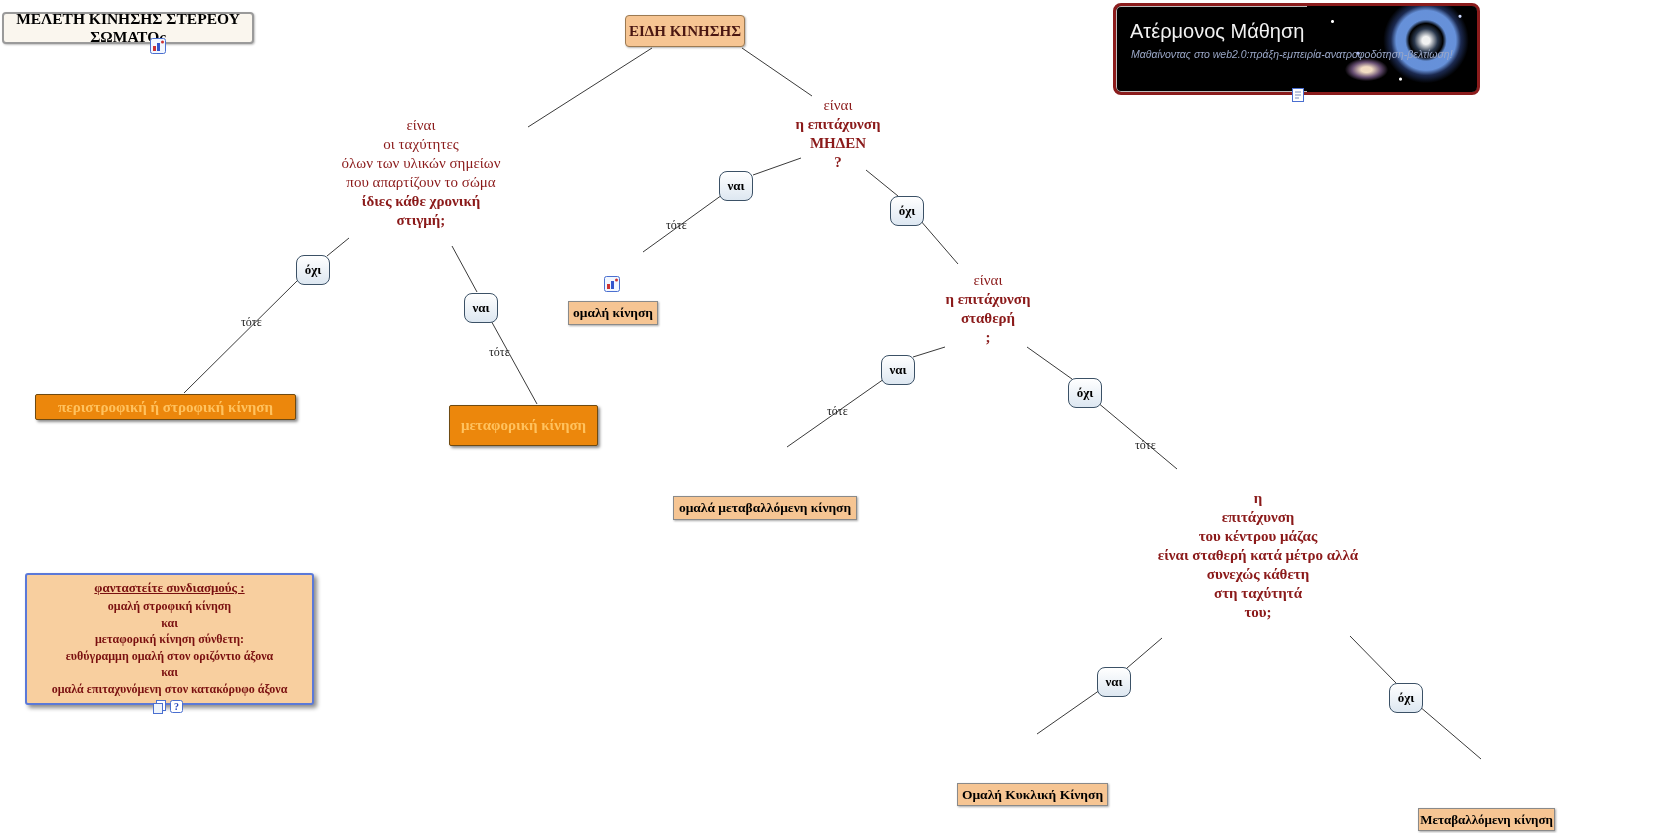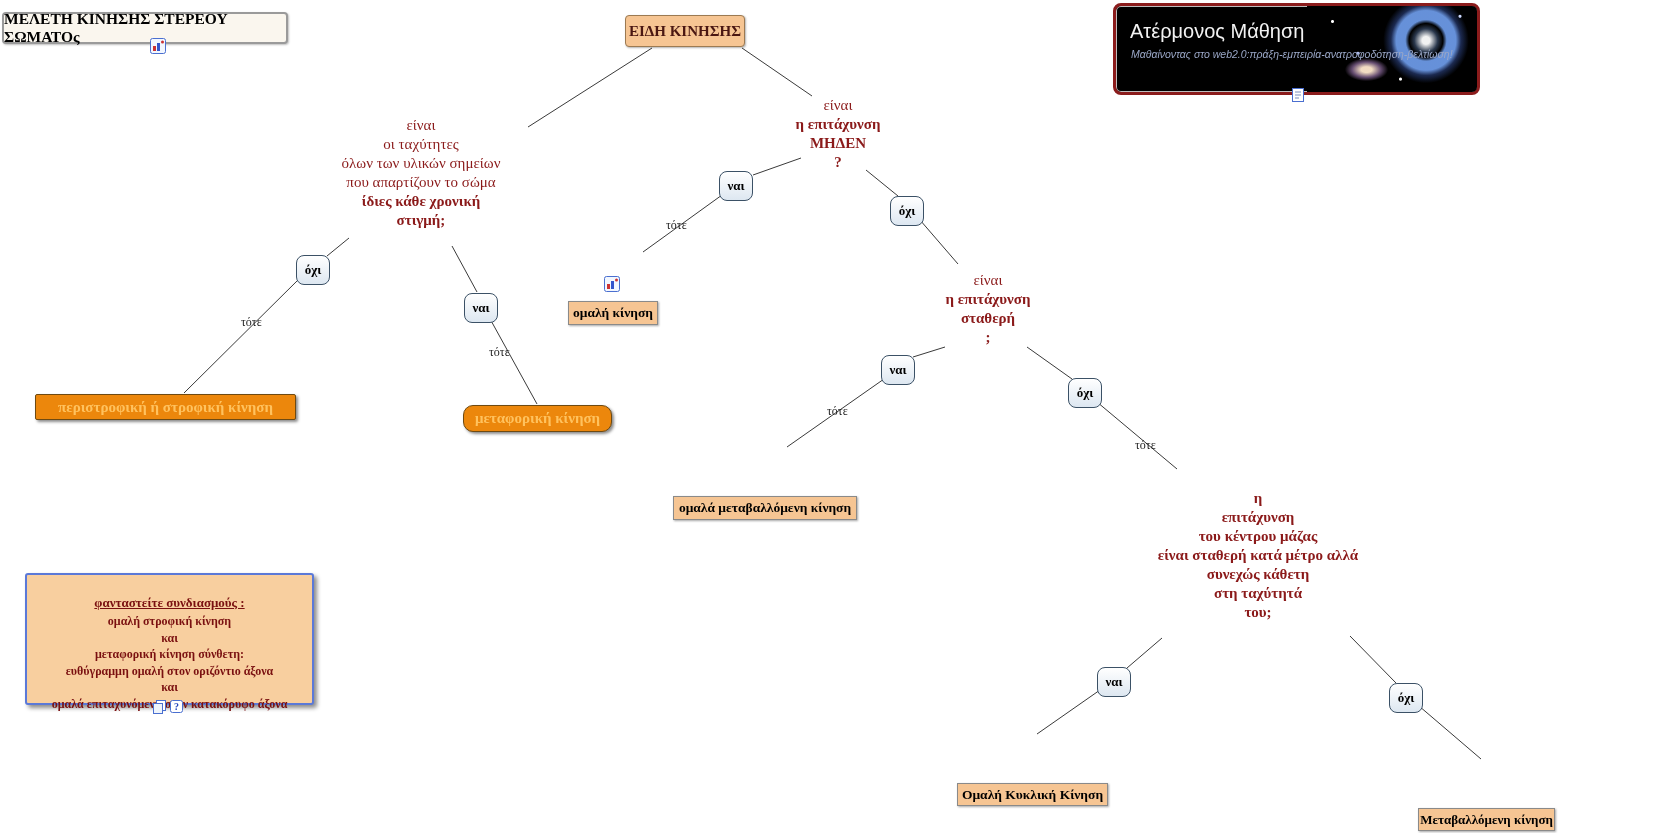--- a/index.html
+++ b/index.html
@@ -47,21 +47,21 @@
   .leaf-orange {
     background:var(--orange-box,#ec870c); border:1px solid #6e4a12; border-radius:2px;
     display:flex; align-items:center; justify-content:center;
     font-weight:bold; font-size:15px; color:var(--orange-text,#ffc25e);
     box-shadow:2px 2px 3px rgba(0,0,0,.45);
   }
 
   .combo-box {
     background:#f8cf9f; border:2px solid #5b79d8; border-radius:3px;
     box-shadow:3px 3px 4px rgba(0,0,0,.45);
-    color:#7a1010; text-align:center; padding:20px 8px;
+    color:#7a1010; text-align:center; padding:5px 8px;
   }
   .combo-heading { font-weight:bold; font-size:13px; text-decoration:underline; margin-bottom:2px; }
   .combo-body { font-weight:bold; font-size:12px; line-height:16.5px; white-space:pre-line; }
 
   .banner {
     background:#000; border:3px solid #8b1c1c; border-radius:8px;
     box-shadow:inset 0 0 0 1px #bdbdbd;
     overflow:hidden;
   }
   .banner-title { position:absolute; left:14px; top:14px; font-family:"Liberation Sans",sans-serif; font-size:20px; color:#f2f2f2; }
@@ -100,21 +100,21 @@
     <line x1="945" y1="347" x2="913" y2="357"></line>
     <line x1="884" y1="379" x2="787" y2="447"></line>
     <line x1="1027" y1="347" x2="1072" y2="379"></line>
     <line x1="1097" y1="402" x2="1177" y2="469"></line>
     <line x1="1162" y1="638" x2="1127" y2="668"></line>
     <line x1="1100" y1="690" x2="1037" y2="734"></line>
     <line x1="1350" y1="636" x2="1396" y2="683"></line>
     <line x1="1419" y1="706" x2="1481" y2="759"></line>
   </svg>
 
-  <div class="abs title-box" style="left:2px; top:12px; width:286px; height:32px;">ΜΕΛΕΤΗ ΚΙΝΗΣΗΣ ΣΤΕΡΕΟΥ ΣΩΜΑΤΟς</div>
+  <div class="abs title-box" style="left:2px; top:12px; width:252px; height:32px;text-align:center;">ΜΕΛΕΤΗ ΚΙΝΗΣΗΣ ΣΤΕΡΕΟΥ ΣΩΜΑΤΟς</div>
   <div class="abs res-icon" style="left:150px; top:38px;">
     <svg width="16" height="16" viewBox="0 0 16 16">
       <rect x="0.5" y="0.5" width="15" height="15" rx="2" fill="#f2f7ff" stroke="#4a6fd0"></rect>
       <rect x="3" y="8" width="3" height="5" fill="#cc3333"></rect>
       <rect x="7" y="5" width="3" height="8" fill="#3355cc"></rect>
       <circle cx="12.5" cy="4" r="1.5" fill="#cc3333"></circle>
     </svg>
   </div>
 
   <div class="abs root-box" style="left:625px; top:15px; width:120px; height:32px;">ΕΙΔΗ ΚΙΝΗΣΗΣ</div>
@@ -175,21 +175,21 @@
   <div class="abs answer-node" style="left:1097px; top:667px;">ναι</div>
   <div class="abs answer-node" style="left:1389px; top:683px;">όχι</div>
 
   <div class="abs then" style="left:241px; top:315px;">τότε</div>
   <div class="abs then" style="left:489px; top:345px;">τότε</div>
   <div class="abs then" style="left:666px; top:218px;">τότε</div>
   <div class="abs then" style="left:827px; top:404px;">τότε</div>
   <div class="abs then" style="left:1135px; top:438px;">τότε</div>
 
   <div class="abs leaf-orange" style="left:35px; top:394px; width:261px; height:26px;">περιστροφική ή στροφική κίνηση</div>
-  <div class="abs leaf-orange" style="left:463px; top:405px; width:149px; height:27px;border-radius:10px;">μεταφορική κίνηση</div>
+  <div class="abs leaf-orange" style="left:449px; top:405px; width:149px; height:41px;">μεταφορική κίνηση</div>
   <div class="abs leaf-peach" style="left:568px; top:253px; width:90px; height:24px;">ομαλή κίνηση</div>
   <div class="abs res-icon" style="left:604px; top:276px;">
     <svg width="16" height="16" viewBox="0 0 16 16">
       <rect x="0.5" y="0.5" width="15" height="15" rx="2" fill="#f2f7ff" stroke="#4a6fd0"></rect>
       <rect x="3" y="8" width="3" height="5" fill="#cc3333"></rect>
       <rect x="7" y="5" width="3" height="8" fill="#3355cc"></rect>
       <circle cx="12.5" cy="4" r="1.5" fill="#cc3333"></circle>
     </svg>
   </div>
   <div class="abs leaf-peach" style="left:673px; top:448px; width:184px; height:24px;">ομαλά μεταβαλλόμενη κίνηση</div>

